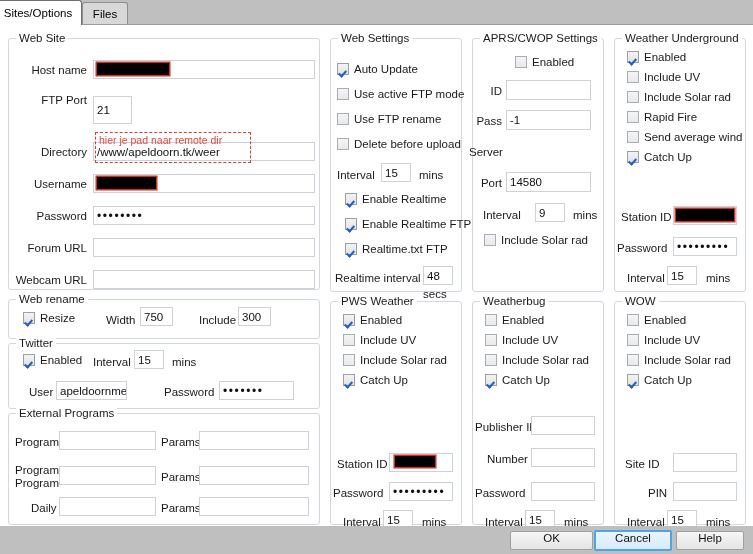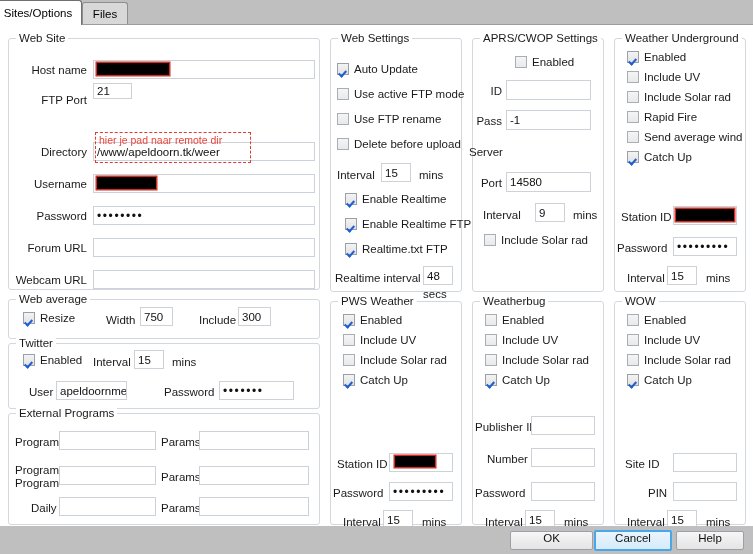--- a/index.html
+++ b/index.html
@@ -126,21 +126,21 @@
     <div class="group" style="left:8px; top:13px; width:312px; height:252px;">
       <span class="glabel">Web Site</span>
 
       <span class="lbl r" style="left:0px; top:25px; width:78px;">Host name</span>
       <div class="tbox" style="left:84px; top:21px; width:222px; height:19px;">
         <span></span>
       </div>
       <div class="redact" style="left:87px; top:23px; width:74px; height:14px;"></div>
 
       <span class="lbl r" style="left:0px; top:55px; width:78px;">FTP Port</span>
-      <div class="tbox" style="left:84px; top:44px; width:39px; height:16px;">
+      <div class="tbox" style="left:84px; top:57px; width:39px; height:28px;">
         <span>21</span>
       </div>
 
       <span class="lbl r" style="left:0px; top:107px; width:78px;">Directory</span>
       <div class="tbox" style="left:84px; top:103px; width:222px; height:19px;">
         <span>/www/apeldoorn.tk/weer</span>
       </div>
       <div class="annot-box" style="left:86px; top:93px; width:156px; height:31px;"></div>
       <span class="annot-text" style="left:90px; top:95px;">hier je pad naar remote dir</span>
 
@@ -160,21 +160,21 @@
         <span></span>
       </div>
 
       <span class="lbl r" style="left:0px; top:235px; width:78px;">Webcam URL</span>
       <div class="tbox" style="left:84px; top:231px; width:222px; height:19px;">
         <span></span>
       </div>
     </div>
 
     <div class="group" style="left:8px; top:274px; width:312px; height:40px;">
-      <span class="glabel">Web average</span>
+      <span class="glabel">Web rename</span>
 
       <div class="cb on" style="left:14px; top:12px;">
         <span class="box"></span>
         <span class="cbl">Resize</span>
       </div>
 
       <span class="lbl" style="left:97px; top:14px;">Width</span>
       <div class="tbox" style="left:131px; top:7px; width:33px; height:19px;">
         <span>750</span>
       </div>

